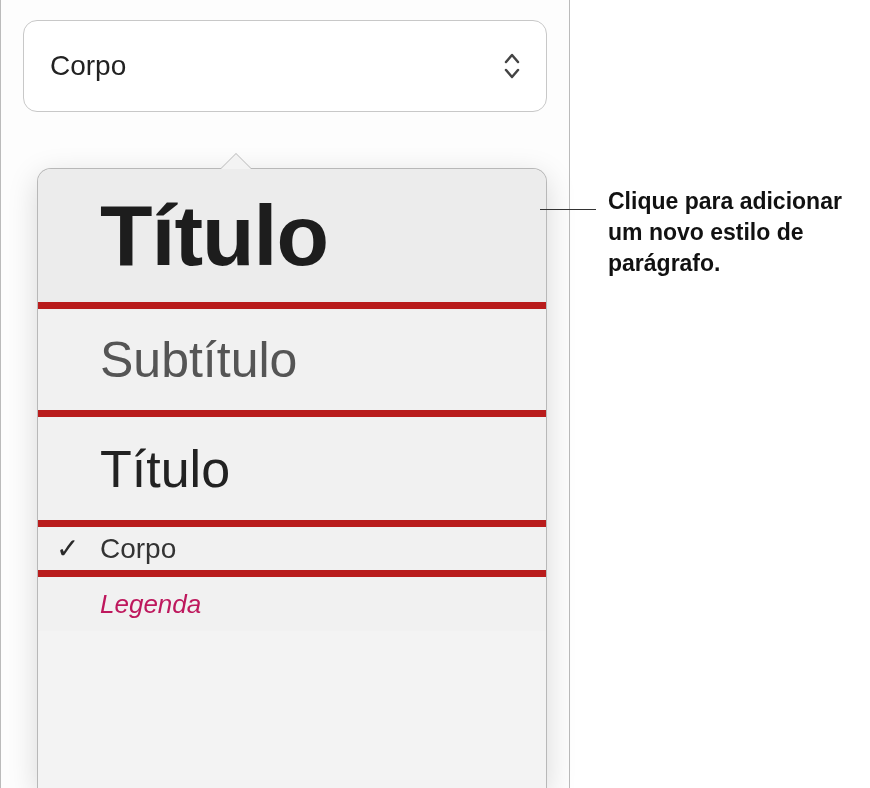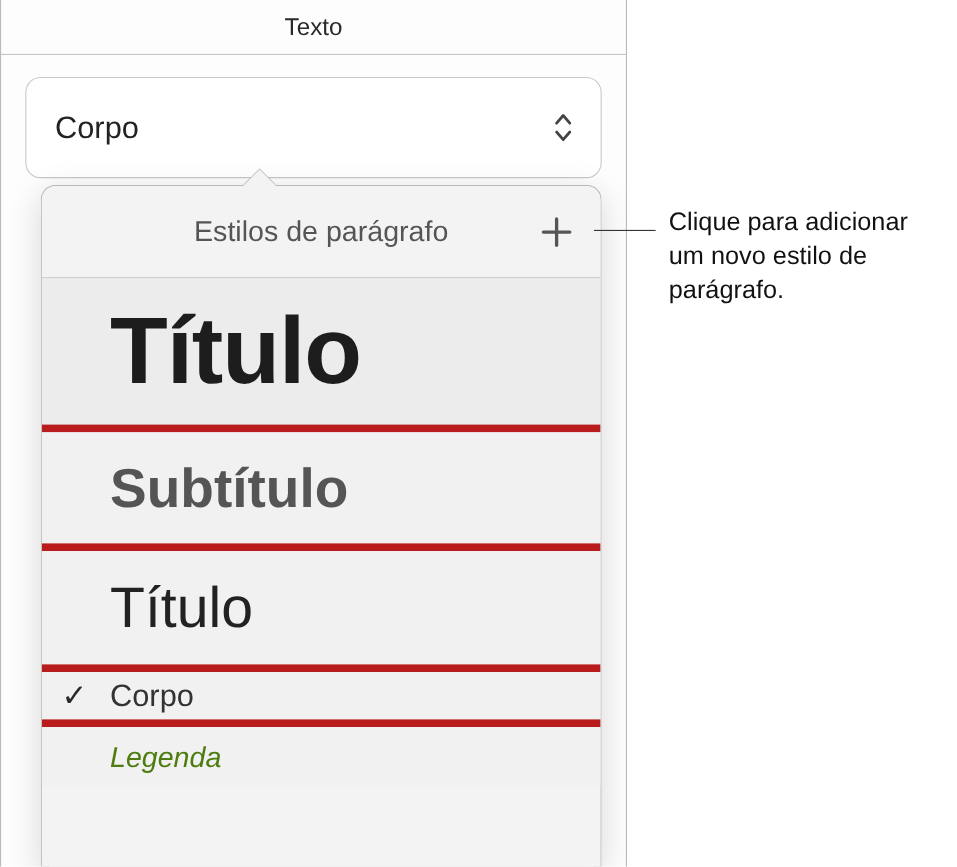--- a/index.html
+++ b/index.html
@@ -117,79 +117,66 @@
       position: relative;
     }
     .style-item.sel-bg { background: #ececec; }
     .style-item .check {
       position: absolute;
       left: 18px;
       font-size: 28px;
       color: #2a2a2a;
     }
     .s-titulo1 { height: 140px; font-size: 86px; font-weight: 800; letter-spacing: -1px; color: #1d1d1d; }
-    .s-subtitulo { height: 108px; font-size: 50px; font-weight: 700; color: #555; }
+    .s-subtitulo { height: 108px; font-size: 50px; font-weight: 400; color: #555; }
     .s-titulo2 { height: 110px; font-size: 52px; font-weight: 400; color: #222; }
     .s-titulo3 { height: 72px; font-size: 36px; font-weight: 700; color: #222; }
     .s-corpo { height: 50px; font-size: 28px; font-weight: 400; color: #333; }
-    .s-legenda { height: 54px; font-size: 26px; font-style: italic; color: #4d7c0f; border-bottom: none; align-items: center; }
+    .s-legenda { height: 54px; font-size: 26px; font-style: italic; color: #be185d; border-bottom: none; align-items: center; }
 
     .callout-line {
       position: absolute;
       left: 540px;
       top: 209px;
       width: 56px;
       height: 1px;
       background: #333;
     }
     .callout-text {
       position: absolute;
       left: 608px;
       top: 186px;
       width: 250px;
       font-size: 23px;
       line-height: 1.35;
       color: #111;
+      font-weight: bold;
     }
   </style>
 </head>
 <body>
 
 <div class="panel">
 
-  <div class="tab-header">
-    <span>Texto</span>
-  </div>
 
   <div class="select-wrap">
     <div class="select-field">
       <span>Corpo</span>
       <span class="select-caret">
         <svg width="20" height="28" viewBox="0 0 20 28">
           <path d="M4 10 L10 3 L16 10" fill="none" stroke="#444" stroke-width="2.5" stroke-linecap="round" stroke-linejoin="round"></path>
           <path d="M4 18 L10 25 L16 18" fill="none" stroke="#444" stroke-width="2.5" stroke-linecap="round" stroke-linejoin="round"></path>
         </svg>
       </span>
     </div>
   </div>
 
   <div class="popover-caret"></div>
 
   <div class="popover">
-    <div class="popover-header">
-      <span>Estilos de parágrafo</span>
-      <div class="add-btn">
-        <span>
-          <svg width="30" height="30" viewBox="0 0 30 30">
-            <line x1="15" y1="3" x2="15" y2="27" stroke="#555" stroke-width="3" stroke-linecap="round"></line>
-            <line x1="3" y1="15" x2="27" y2="15" stroke="#555" stroke-width="3" stroke-linecap="round"></line>
-          </svg>
-        </span>
-      </div>
-    </div>
 
     <div class="style-list">
       <div class="style-item s-titulo1 sel-bg">
         <span>Título</span>
       </div>
       <div class="style-item s-subtitulo">
         <span>Subtítulo</span>
       </div>
       <div class="style-item s-titulo2">
         <span>Título</span>

